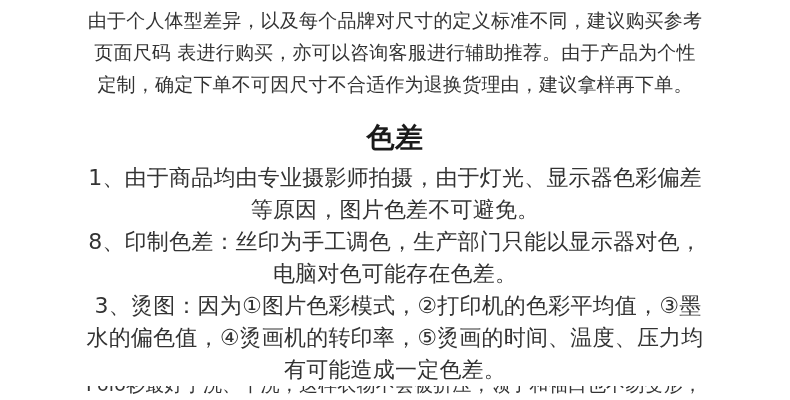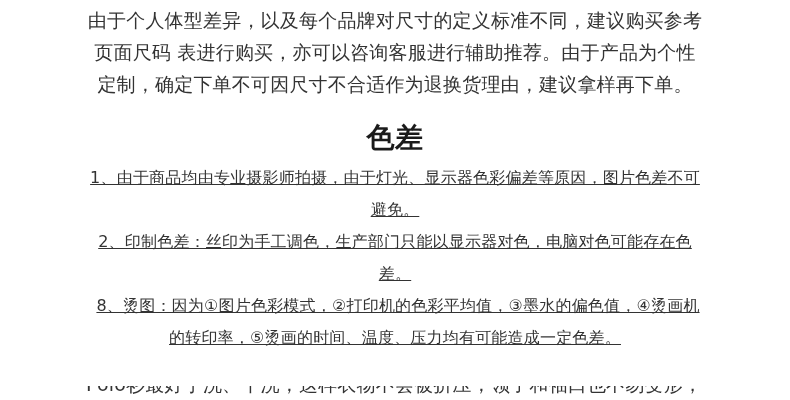--- a/index.html
+++ b/index.html
@@ -41,26 +41,25 @@
     margin: 0;
     letter-spacing: 0.5px;
   }
   .gap-before-heading {
     height: 22px;
   }
   .gap-after-heading {
     height: 8px;
   }
   .list-item {
-    font-size: 16px;
+    font-size: 22px;
     line-height: 32px;
     color: #333333;
     margin: 0;
     letter-spacing: 0.2px;
-    text-decoration: underline;
   }
   .list-item.indent {
     text-indent: 6px;
   }
   .clipped {
     color: #333333;
     font-size: 19px;
     line-height: 32px;
     letter-spacing: 0.2px;
     margin: 0;
@@ -86,23 +85,23 @@
   <p class="para first">由于个人体型差异，以及每个品牌对尺寸的定义标准不同，建议购买参考页面尺码 表进行购买，亦可以咨询客服进行辅助推荐。由于产品为个性定制，确定下单不可因尺寸不合适作为退换货理由，建议拿样再下单。</p>
 
   <div class="gap-before-heading"></div>
 
   <h2 class="heading">色差</h2>
 
   <div class="gap-after-heading"></div>
 
   <p class="list-item">1、由于商品均由专业摄影师拍摄，由于灯光、显示器色彩偏差等原因，图片色差不可避免。</p>
 
-  <p class="list-item">2、印制色差：丝印为手工调色，生产部门只能以显示器对色，电脑对色可能存在色差。</p>
+  <p class="list-item">8、印制色差：丝印为手工调色，生产部门只能以显示器对色，电脑对色可能存在色差。</p>
 
-  <p class="list-item indent">8、烫图：因为①图片色彩模式，②打印机的色彩平均值，③墨水的偏色值，④烫画机的转印率，⑤烫画的时间、温度、压力均有可能造成一定色差。</p>
+  <p class="list-item indent">3、烫图：因为①图片色彩模式，②打印机的色彩平均值，③墨水的偏色值，④烫画机的转印率，⑤烫画的时间、温度、压力均有可能造成一定色差。</p>
 
   <div class="gap-before-heading"></div>
 
 </div>
 
 <div class="clip-window">
   <p class="clipped">Polo衫最好手洗、干洗，这样衣物不会被挤压，领子和袖口也不易变形，在晾</p>
 </div>
 
 </body></html>

